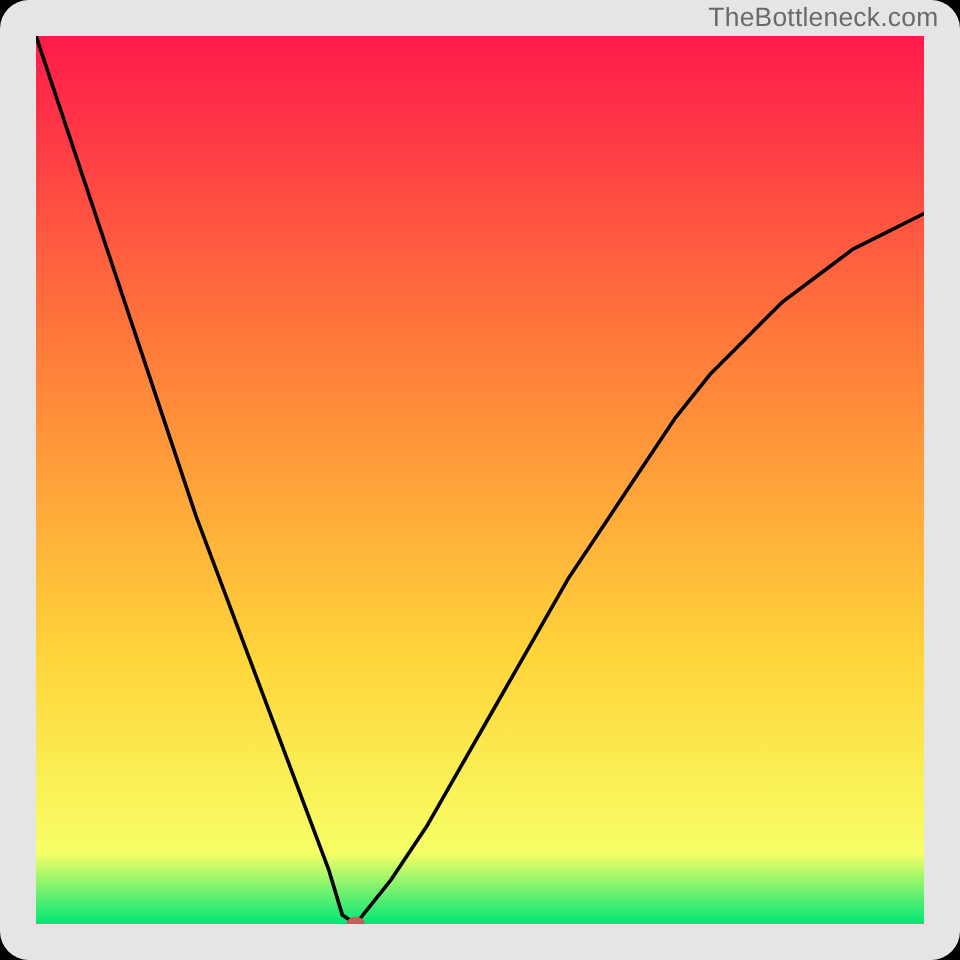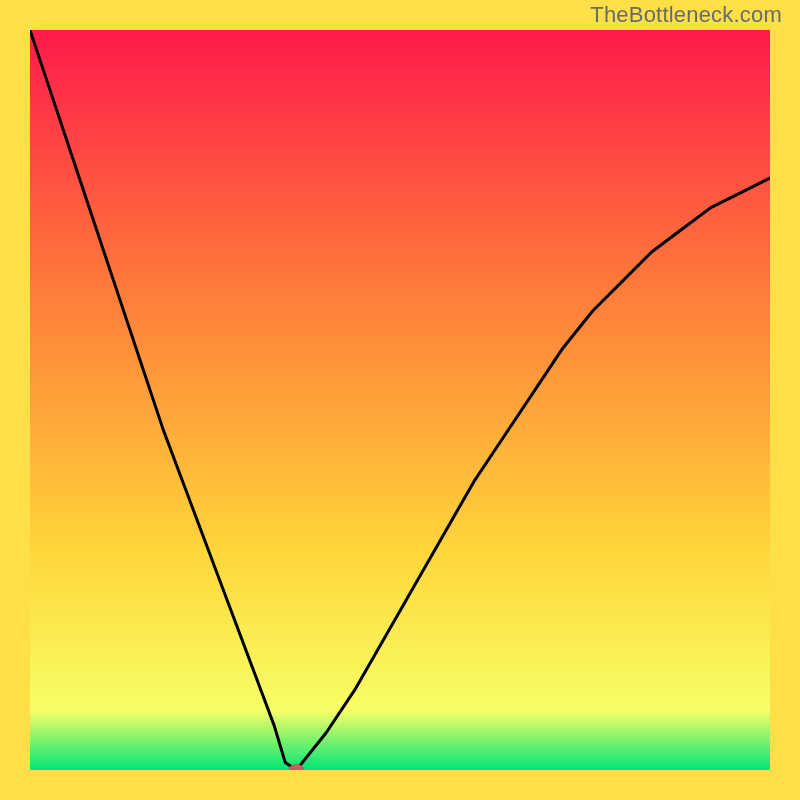--- a/index.html
+++ b/index.html
@@ -6,22 +6,23 @@
     margin: 0;
     padding: 0;
     width: 800px;
     height: 800px;
     background: #000;
     font-family: Arial, Helvetica, sans-serif;
   }
   .outer {
     width: 800px;
     height: 800px;
-    background: #fde047;
+    background: #e5e5e5;
     position: relative;
+    border-radius: 24px;
   }
   .watermark {
     position: absolute;
     top: 2px;
     right: 18px;
     color: #6a6a6a;
     font-size: 22px;
     font-weight: 500;
     letter-spacing: 0.2px;
     z-index: 20;

